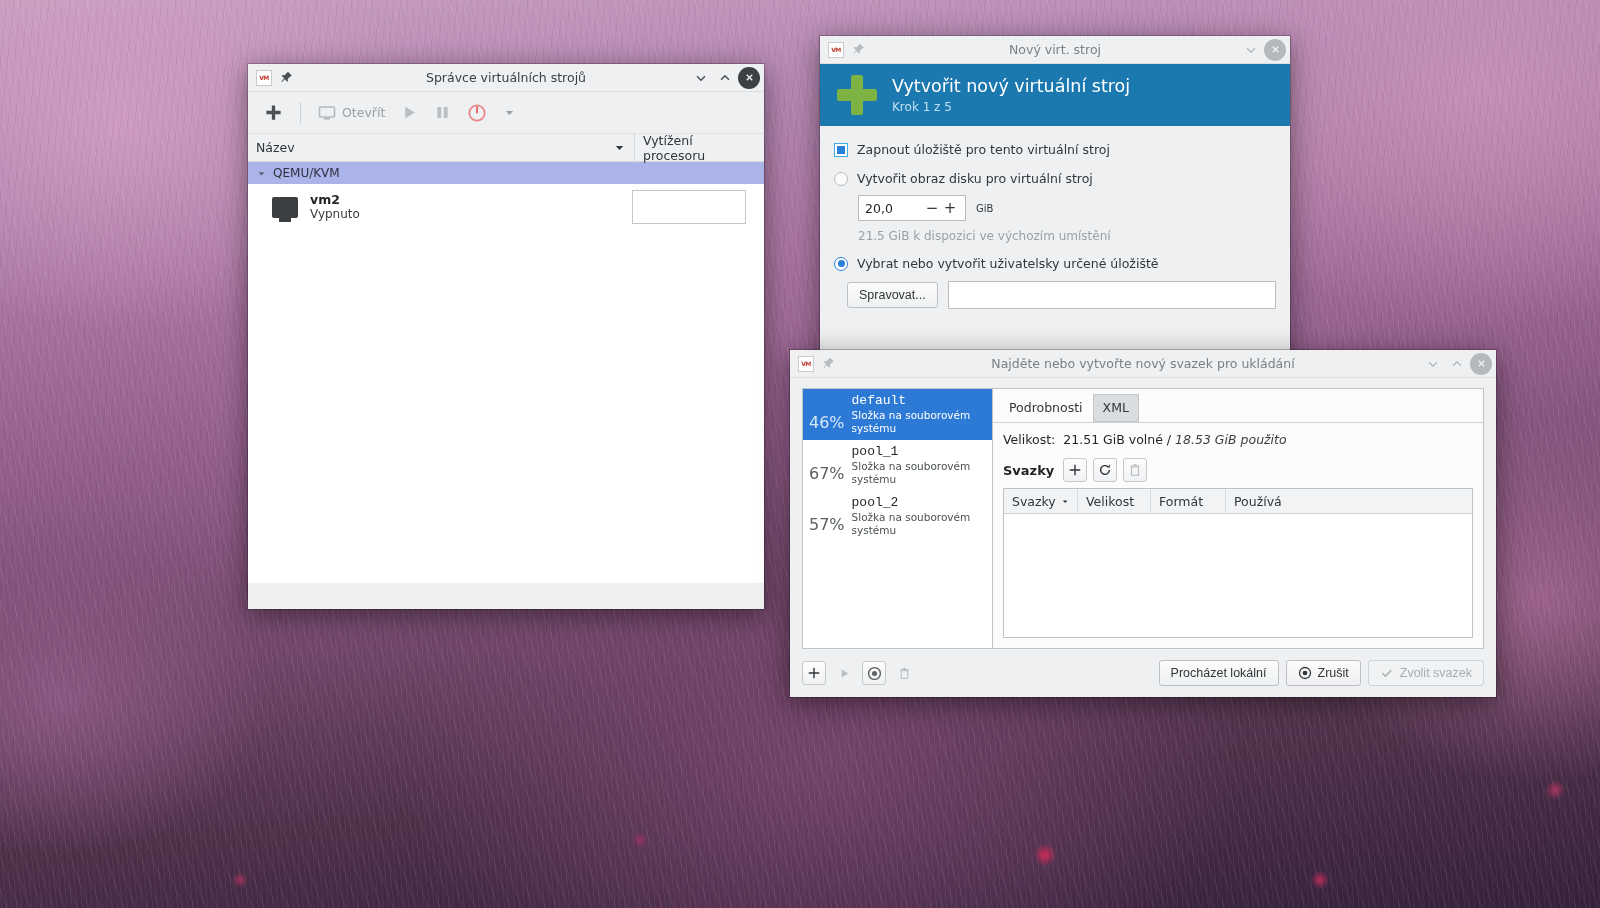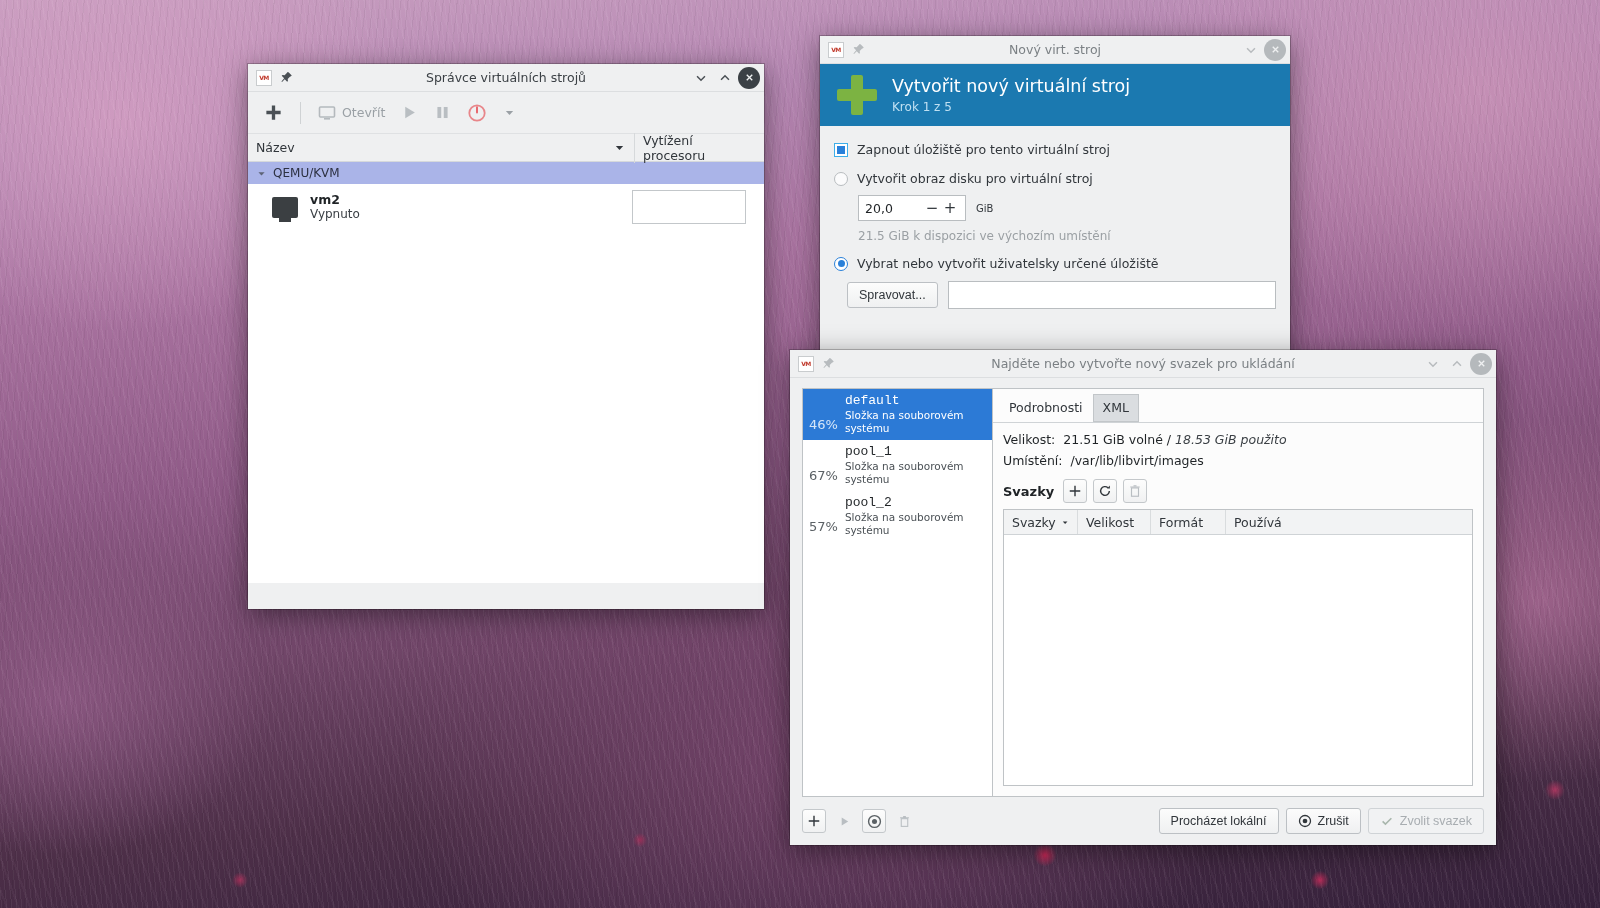--- a/index.html
+++ b/index.html
@@ -184,30 +184,30 @@
   .hint { margin:8px 0 0 24px; font-size:12px; color:#9ba0a4; }
   .manage-row { display:flex; align-items:center; gap:10px; margin:10px 0 0 13px; }
   .btn {
     background: linear-gradient(#fcfcfc,#eff0f1);
     border:1px solid #bcc0c4; border-radius:3px;
     font-size:12.5px; color:#31363b; padding:5px 11px;
   }
   .txtfield { flex:1; height:28px; background:#fff; border:1px solid #b9bdc0; }
 
   
-  #storage { left: 790px; top: 350px; width: 706px; height: 495px; }
+  #storage { left: 790px; top: 350px; width: 706px; height: 347px; }
   #storage .titlebar { border-bottom:1px solid #dcdee0; }
   .st-body { display:flex; height: calc(100% - 28px - 48px); padding: 10px 12px 0 12px; gap:0; }
   .pool-list {
     width: 190px; background:#fff; border:1px solid #bfc3c6; border-right:none;
     overflow:hidden;
   }
   .pool-item { display:flex; align-items:center; gap:7px; padding:5px 6px 6px 6px; }
   .pool-item.sel { background:#2c7ad6; }
-  .pool-pct { font-size:13px; color:#5b6165; flex:0 0 auto; align-self:flex-end; margin-bottom:2px; }
+  .pool-pct { font-size:16px; color:#5b6165; flex:0 0 auto; align-self:flex-end; margin-bottom:2px; }
   .pool-item.sel .pool-pct { color:#d5e6f8; }
   .pool-name { font-size:13px; color:#1f2326; line-height:1.15;font-family:Liberation Mono, monospace; }
   .pool-desc { font-size:10.5px; color:#4a5055; line-height:1.2; }
   .pool-item.sel .pool-name, .pool-item.sel .pool-desc { color:#ffffff; }
   .st-right { flex:1; border:1px solid #bfc3c6; background:#fcfcfc; display:flex; flex-direction:column; }
   .tabs { display:flex; gap:0; padding: 5px 6px 0 6px; border-bottom:1px solid #cfd3d6; background:#fcfcfc; }
   .tab { font-size:12.5px; color:#31363b; padding:5px 9px 6px 9px; border:1px solid transparent; }
   .tab.active { background:#fcfcfc; border-color:transparent; }
   .tab.other { background:#dadde0; border:1px solid #c2c6c9; border-bottom-color:#c2c6c9; }
   .det { padding: 9px 10px 0 10px; font-size:12.5px; color:#1f2326; }
@@ -472,24 +472,20 @@
       </div>
 
       <div class="det">
         <div class="det-line">
           <span class="det-k">Velikost:</span>
           <span class="det-v">
             <span>21.51 GiB volné /</span>
             <em>18.53 GiB použito</em>
           </span>
         </div>
-        <div class="det-line">
-          <span class="det-k">Umístění:</span>
-          <span class="det-v">/var/lib/libvirt/images</span>
-        </div>
       </div>
 
       <div class="vol-head">
         <span class="ttl">Svazky</span>
         <div class="sq-btn">
           <svg class="ico" width="14" height="14" viewBox="0 0 16 16">
               <path d="M7.2 2h1.6v5.2H14v1.6H8.8V14H7.2V8.8H2V7.2h5.2z" fill="#31363b"></path>
             </svg>
         </div>
         <div class="sq-btn">

